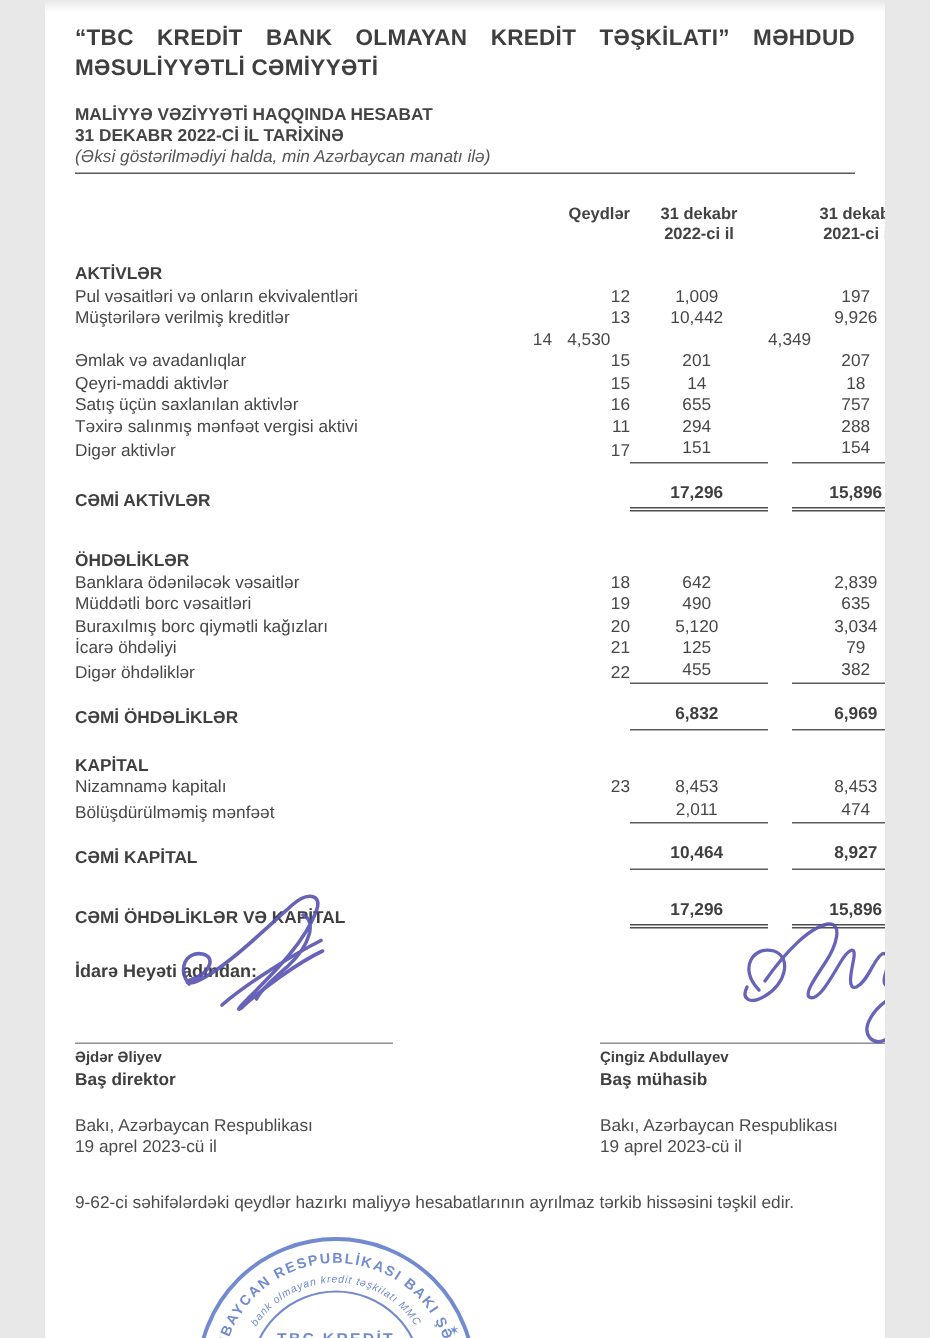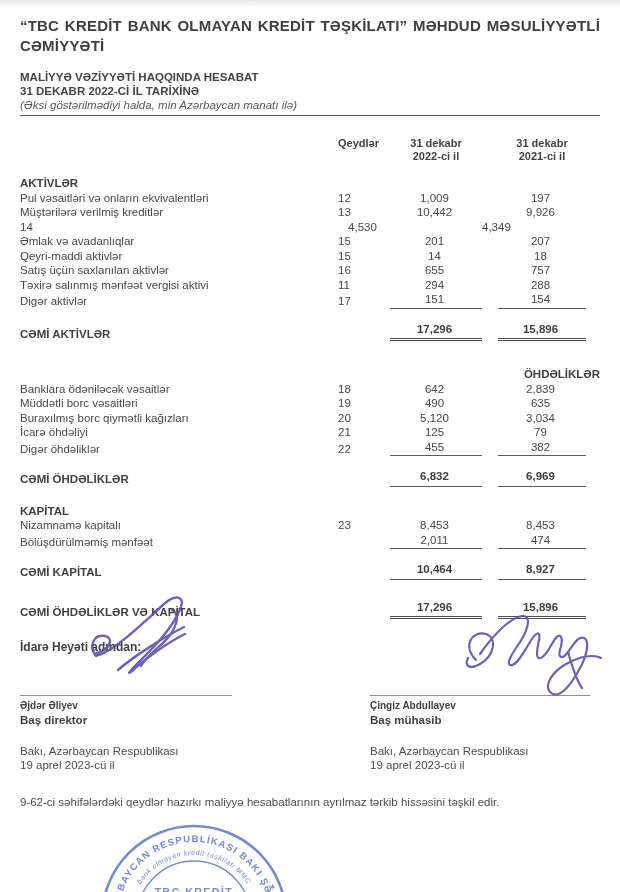--- a/index.html
+++ b/index.html
@@ -1,18 +1,18 @@
 <!DOCTYPE html>
 <html><head>
 <meta charset="utf-8">
 <style>
   html,body{margin:0;padding:0;background:#e8e8e8;}
   .page{
     position:relative;
-    width:620px;height:892px;
+    width:560px;height:892px;
     margin:0 auto;
     background:#ffffff;
     box-sizing:border-box;
     padding:16px 20px 0 20px;
     overflow:hidden;
     font-family:"Liberation Sans","DejaVu Sans",sans-serif;
     color:#474747;
   }
   .page::before{
     content:"";position:absolute;left:0;top:0;right:0;height:8px;
@@ -25,26 +25,26 @@
     color:#3f3f3f;text-align:justify;letter-spacing:.2px;margin:0;
   }
   .report-block{margin-top:14px;font-size:11.5px;font-weight:700;line-height:14px;color:#444;}
   .units{font-size:11.5px;font-style:italic;line-height:14px;color:#555;margin-top:0;}
   .hr{border-top:1.6px solid #5a5a5a;margin-top:3px;}
 
   
   .trow{display:grid;grid-template-columns:318px 52px 92px 16px 88px;align-items:end;
         font-size:11.5px;line-height:14.5px;}
   .c{min-height:14.5px;}
-  .c.note{text-align:left;}
+  .c.note{text-align:right;}
   .c.num{text-align:center;padding-right:3px;}
   .thead{margin-top:21px;font-size:11px;line-height:13px;align-items:start;}
   .colhead{font-weight:700;white-space:pre-line;text-align:center;color:#424242;}
   .sec-title{font-size:11.5px;font-weight:700;line-height:14.5px;color:#3f3f3f;}
-  .st-a{margin-top:13px;} .st-b{margin-top:26px;text-align:right;} .st-c{margin-top:17px;}
+  .st-a{margin-top:13px;} .st-b{margin-top:26px;} .st-c{margin-top:17px;}
   .rule .num{border-bottom:1.2px solid #5c5c5c;padding-bottom:1px;}
   .total{margin-top:11px;font-weight:700;color:#3f3f3f;}
   .total .num{border-bottom:1.2px solid #5c5c5c;padding-top:2px;padding-bottom:2px;}
   .total.dbl .num{border-bottom:3.5px double #4f4f4f;}
   .grand{margin-top:18px;}
 
   
   .sig-heading{margin-top:21px;font-size:12px;font-weight:700;color:#3f3f3f;}
   .sig-cols{display:flex;margin-top:41px;}
   .sig-col-left{flex:0 0 350px;}

